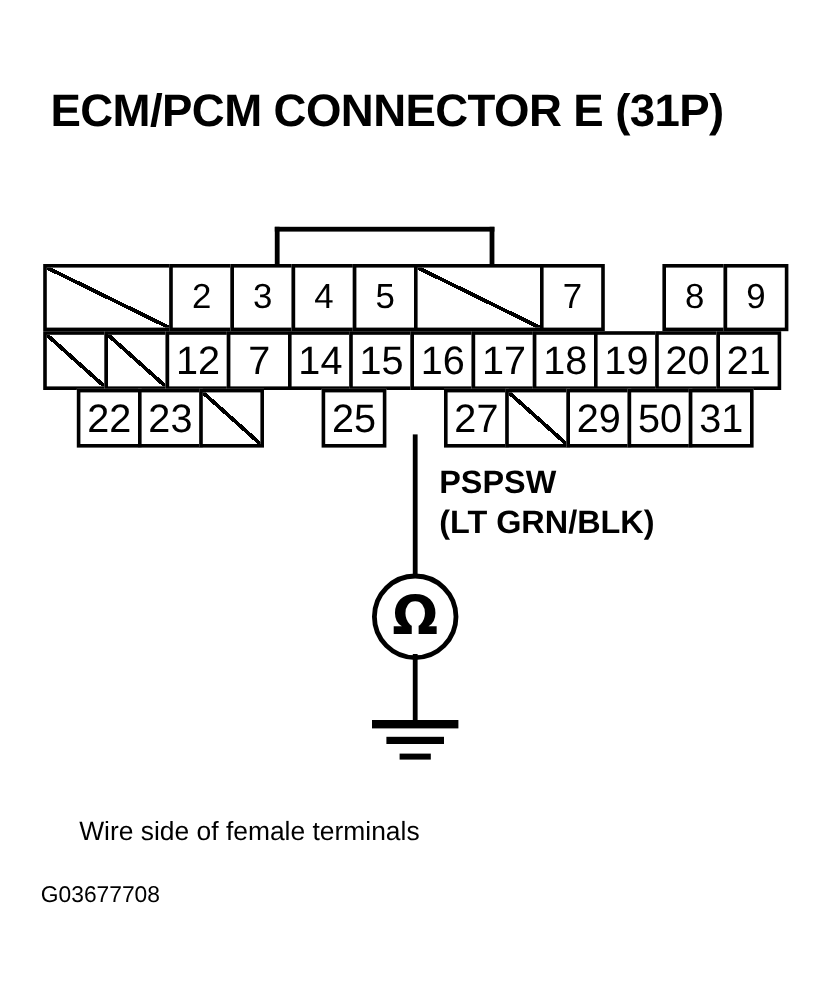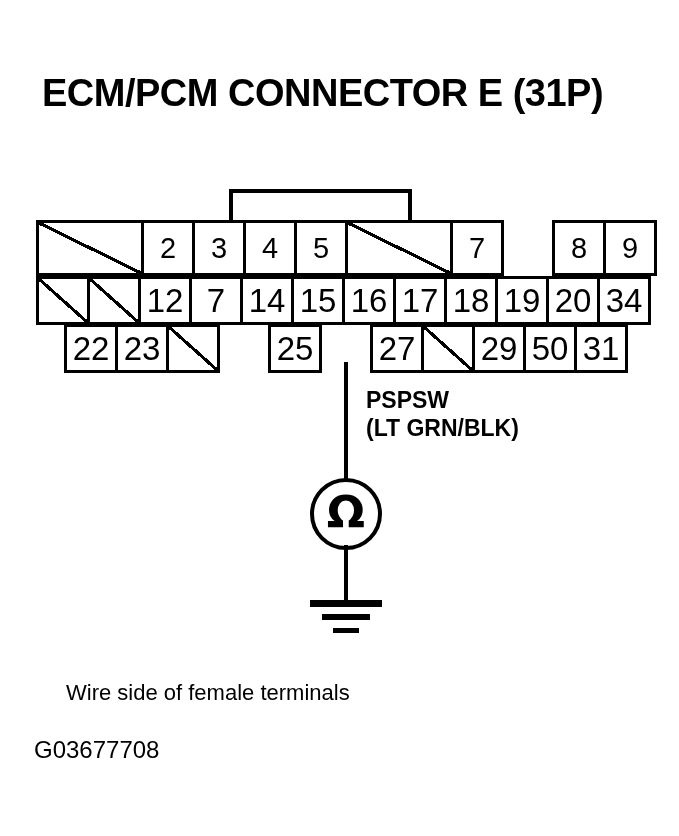--- a/index.html
+++ b/index.html
@@ -152,39 +152,39 @@
   }
   .gnd1 { left: 310px; top: 600px; width: 72px; height: 7px; }
   .gnd2 { left: 322px; top: 614px; width: 48px; height: 6px; }
   .gnd3 { left: 333px; top: 628px; width: 26px; height: 5px; }
 
   
   .wire-label {
     position: absolute;
     left: 366px;
     top: 386px;
-    font-size: 23px;
+    font-size: 27px;
     font-weight: bold;
     line-height: 1.22;
     white-space: nowrap;
   }
 
   
   .caption {
     position: absolute;
     left: 66px;
     top: 680px;
     font-size: 22px;
     white-space: nowrap;
   }
   .figure-id {
     position: absolute;
     left: 34px;
     top: 736px;
-    font-size: 24px;
+    font-size: 19px;
     white-space: nowrap;
   }
 </style>
 </head>
 <body>
 
 <div id="page">
 
   <div class="title">ECM/PCM CONNECTOR E (31P)</div>
 
@@ -210,21 +210,21 @@
           <div class="cell blank"></div>
           <div class="cell">12</div>
           <div class="cell">7</div>
           <div class="cell">14</div>
           <div class="cell">15</div>
           <div class="cell">16</div>
           <div class="cell">17</div>
           <div class="cell">18</div>
           <div class="cell">19</div>
           <div class="cell">20</div>
-          <div class="cell">34</div>
+          <div class="cell">21</div>
         </div>
       <div class="row row-3">
           <div class="cell">22</div>
           <div class="cell">23</div>
           <div class="cell blank"></div>
           <div class="cell gap"></div>
           <div class="cell">25</div>
           <div class="cell gap"></div>
           <div class="cell">27</div>
           <div class="cell blank"></div>

